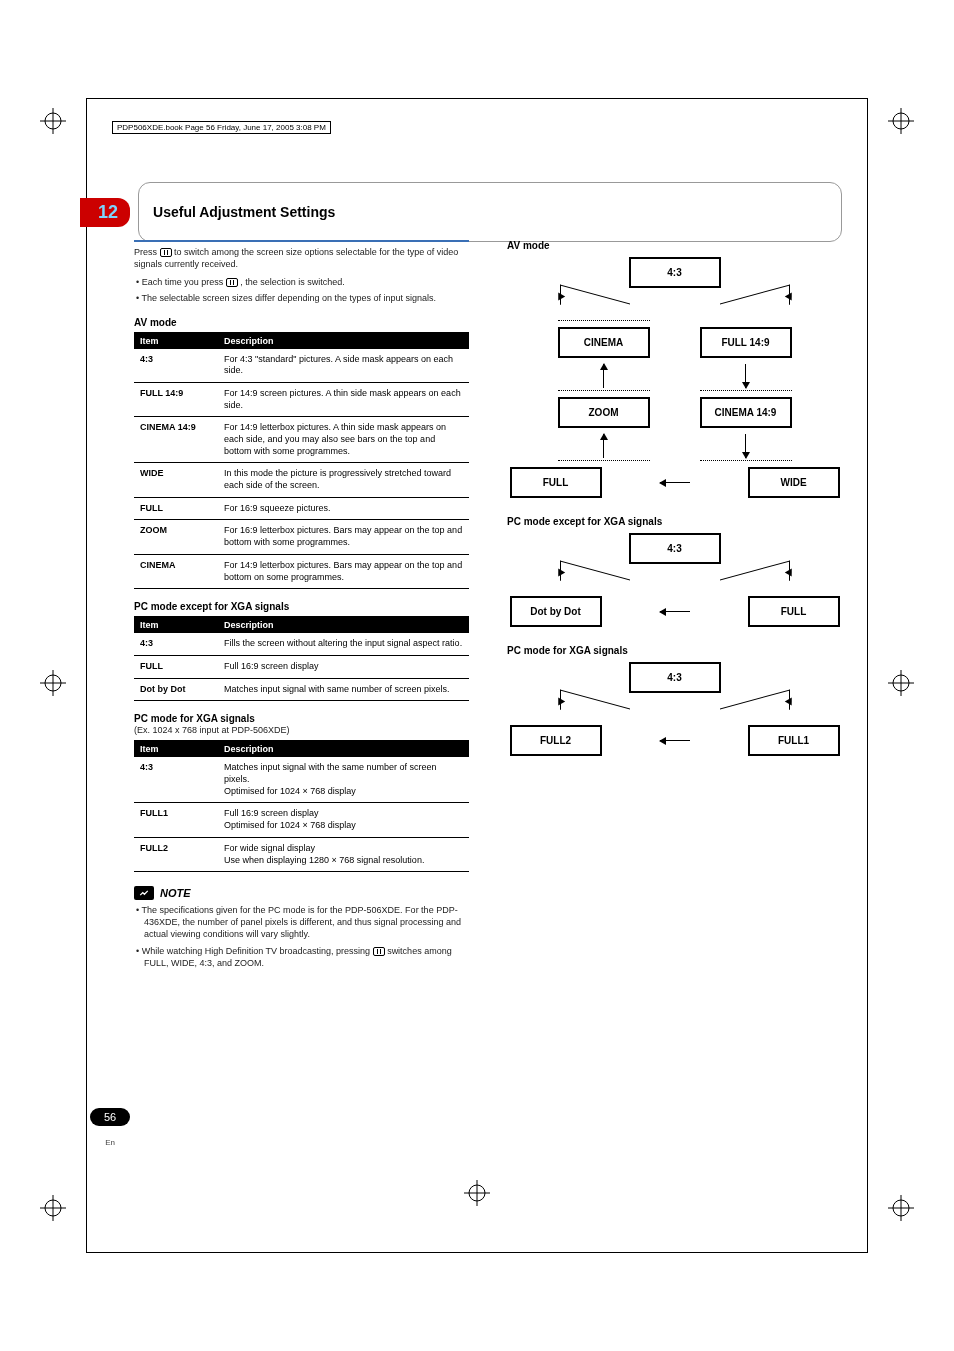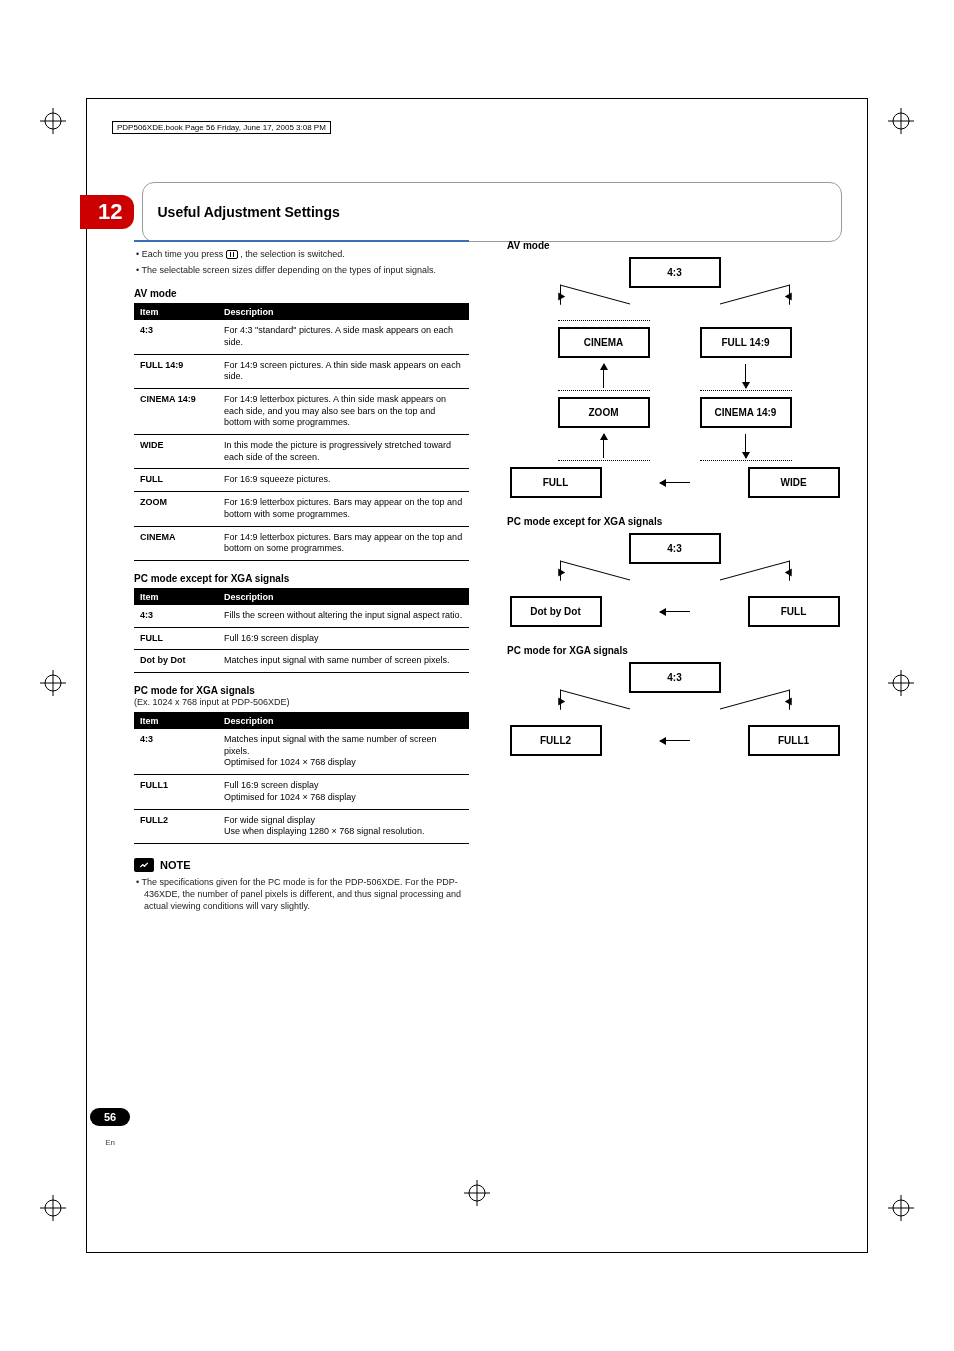--- a/index.html
+++ b/index.html
@@ -34,22 +34,22 @@
     padding: 1px 4px;
     font-size: 8px;
   }
 
   .section-header {
     position: absolute;
     top: 182px; left: 80px; right: 112px;
     display: flex; align-items: center;
   }
   .section-badge {
-    background: #cc0000; color: #ffffff;
-    font-weight: bold; font-size: 22px;
+    background: #cc0000; color: #7dd3fc;
+    font-weight: bold; font-size: 18px;
     padding: 4px 12px 4px 18px; border-radius: 0 12px 12px 0;
     margin-right: 8px;
   }
   .section-pill {
     flex: 1;
     border: 1px solid #999;
     border-radius: 12px;
     padding: 21px 14px;
     font-size: 14px;
     font-weight: bold;
@@ -83,21 +83,21 @@
   }
   table.modes td.item { font-weight: bold; width: 84px; }
   table.modes { border-top: 1px solid #000; border-bottom: 1px solid #000; }
 
   .note-row { display: flex; align-items: center; gap: 6px; margin-top: 14px; }
   .note-icon {
     width: 20px; height: 14px; background: #000; border-radius: 2px;
     display: flex; align-items: center; justify-content: center;
   }
   .note-icon svg { width: 10px; height: 10px; }
-  .note-label { font-size: 11px; font-weight: bold; }
+  .note-label { font-size: 11px; font-weight: bold; font-style: italic; }
 
   .screen-icon {
     display: inline-block; width: 12px; height: 9px;
     border: 1px solid #000; border-radius: 2px; position: relative;
     vertical-align: -2px;
   }
   .screen-icon::before, .screen-icon::after {
     content: ""; position: absolute; top: 1px; bottom: 1px; width: 0;
     border-left: 1px solid #000;
   }
@@ -149,21 +149,21 @@
     content:""; position:absolute; left:-1px; top:-4px;
     border-top:4px solid transparent; border-bottom:4px solid transparent;
     border-right:7px solid #000;
   }
 
   .page-footer {
     position: absolute; bottom: 204px; left: 90px;
     display: flex; flex-direction: column; align-items: center;
   }
   .page-badge {
-    background: #000; color: #fff; font-weight: bold; font-size: 11px;
+    background: #000; color: #fff; font-weight: normal; font-size: 11px;
     padding: 3px 14px; border-radius: 10px;
   }
   .page-lang { font-size: 8px; color: #444; margin-top: 12px; }
 
   .half-cols { display:flex; gap: 50px; justify-content:center;}
 </style>
 </head>
 <body>
 
 <div class="frame-line-top"></div>
@@ -225,20 +225,25 @@
 
 <div class="section-header">
   <div class="section-badge">12</div>
   <div class="section-pill">Useful Adjustment Settings</div>
 </div>
 
 <div class="columns">
 
   <div class="col">
     <div class="accent-rule"></div>
+    <div class="body-text">
+      <span>Press </span>
+      <span class="screen-icon"></span>
+      <span> to switch among the screen size options selectable for the type of video signals currently received.</span>
+    </div>
     <div class="body-text bullet" style="margin-top:6px">
       • <span>Each time you press </span>
       <span class="screen-icon"></span>
       <span>, the selection is switched.</span>
     </div>
     <div class="body-text bullet" style="margin-top:4px">
       • <span>The selectable screen sizes differ depending on the types of input signals.</span>
     </div>
 
     <div class="sub-h">AV mode</div>
@@ -337,20 +342,25 @@
       <span class="note-icon">
         <svg viewBox="0 0 24 24">
             <path d="M3 17l6-6 4 4 8-8" stroke="#fff" stroke-width="3" fill="none"></path>
           </svg>
       </span>
       <span class="note-label">NOTE</span>
     </div>
     <div class="body-text bullet" style="margin-top:4px">
       • <span>The specifications given for the PC mode is for the PDP-506XDE. For the PDP-436XDE, the number of panel pixels is different, and thus signal processing and actual viewing conditions will vary slightly.</span>
     </div>
+    <div class="body-text bullet" style="margin-top:4px">
+      • <span>While watching High Definition TV broadcasting, pressing </span>
+      <span class="screen-icon"></span>
+      <span> switches among FULL, WIDE, 4:3, and ZOOM.</span>
+    </div>
   </div>
 
   <div class="col">
     <div class="sub-h" style="margin-top:0">AV mode</div>
 
     <div class="diagram">
       <div class="diag-row">
           <div class="node-box">4:3</div>
         </div>
       <div class="curved-row">

